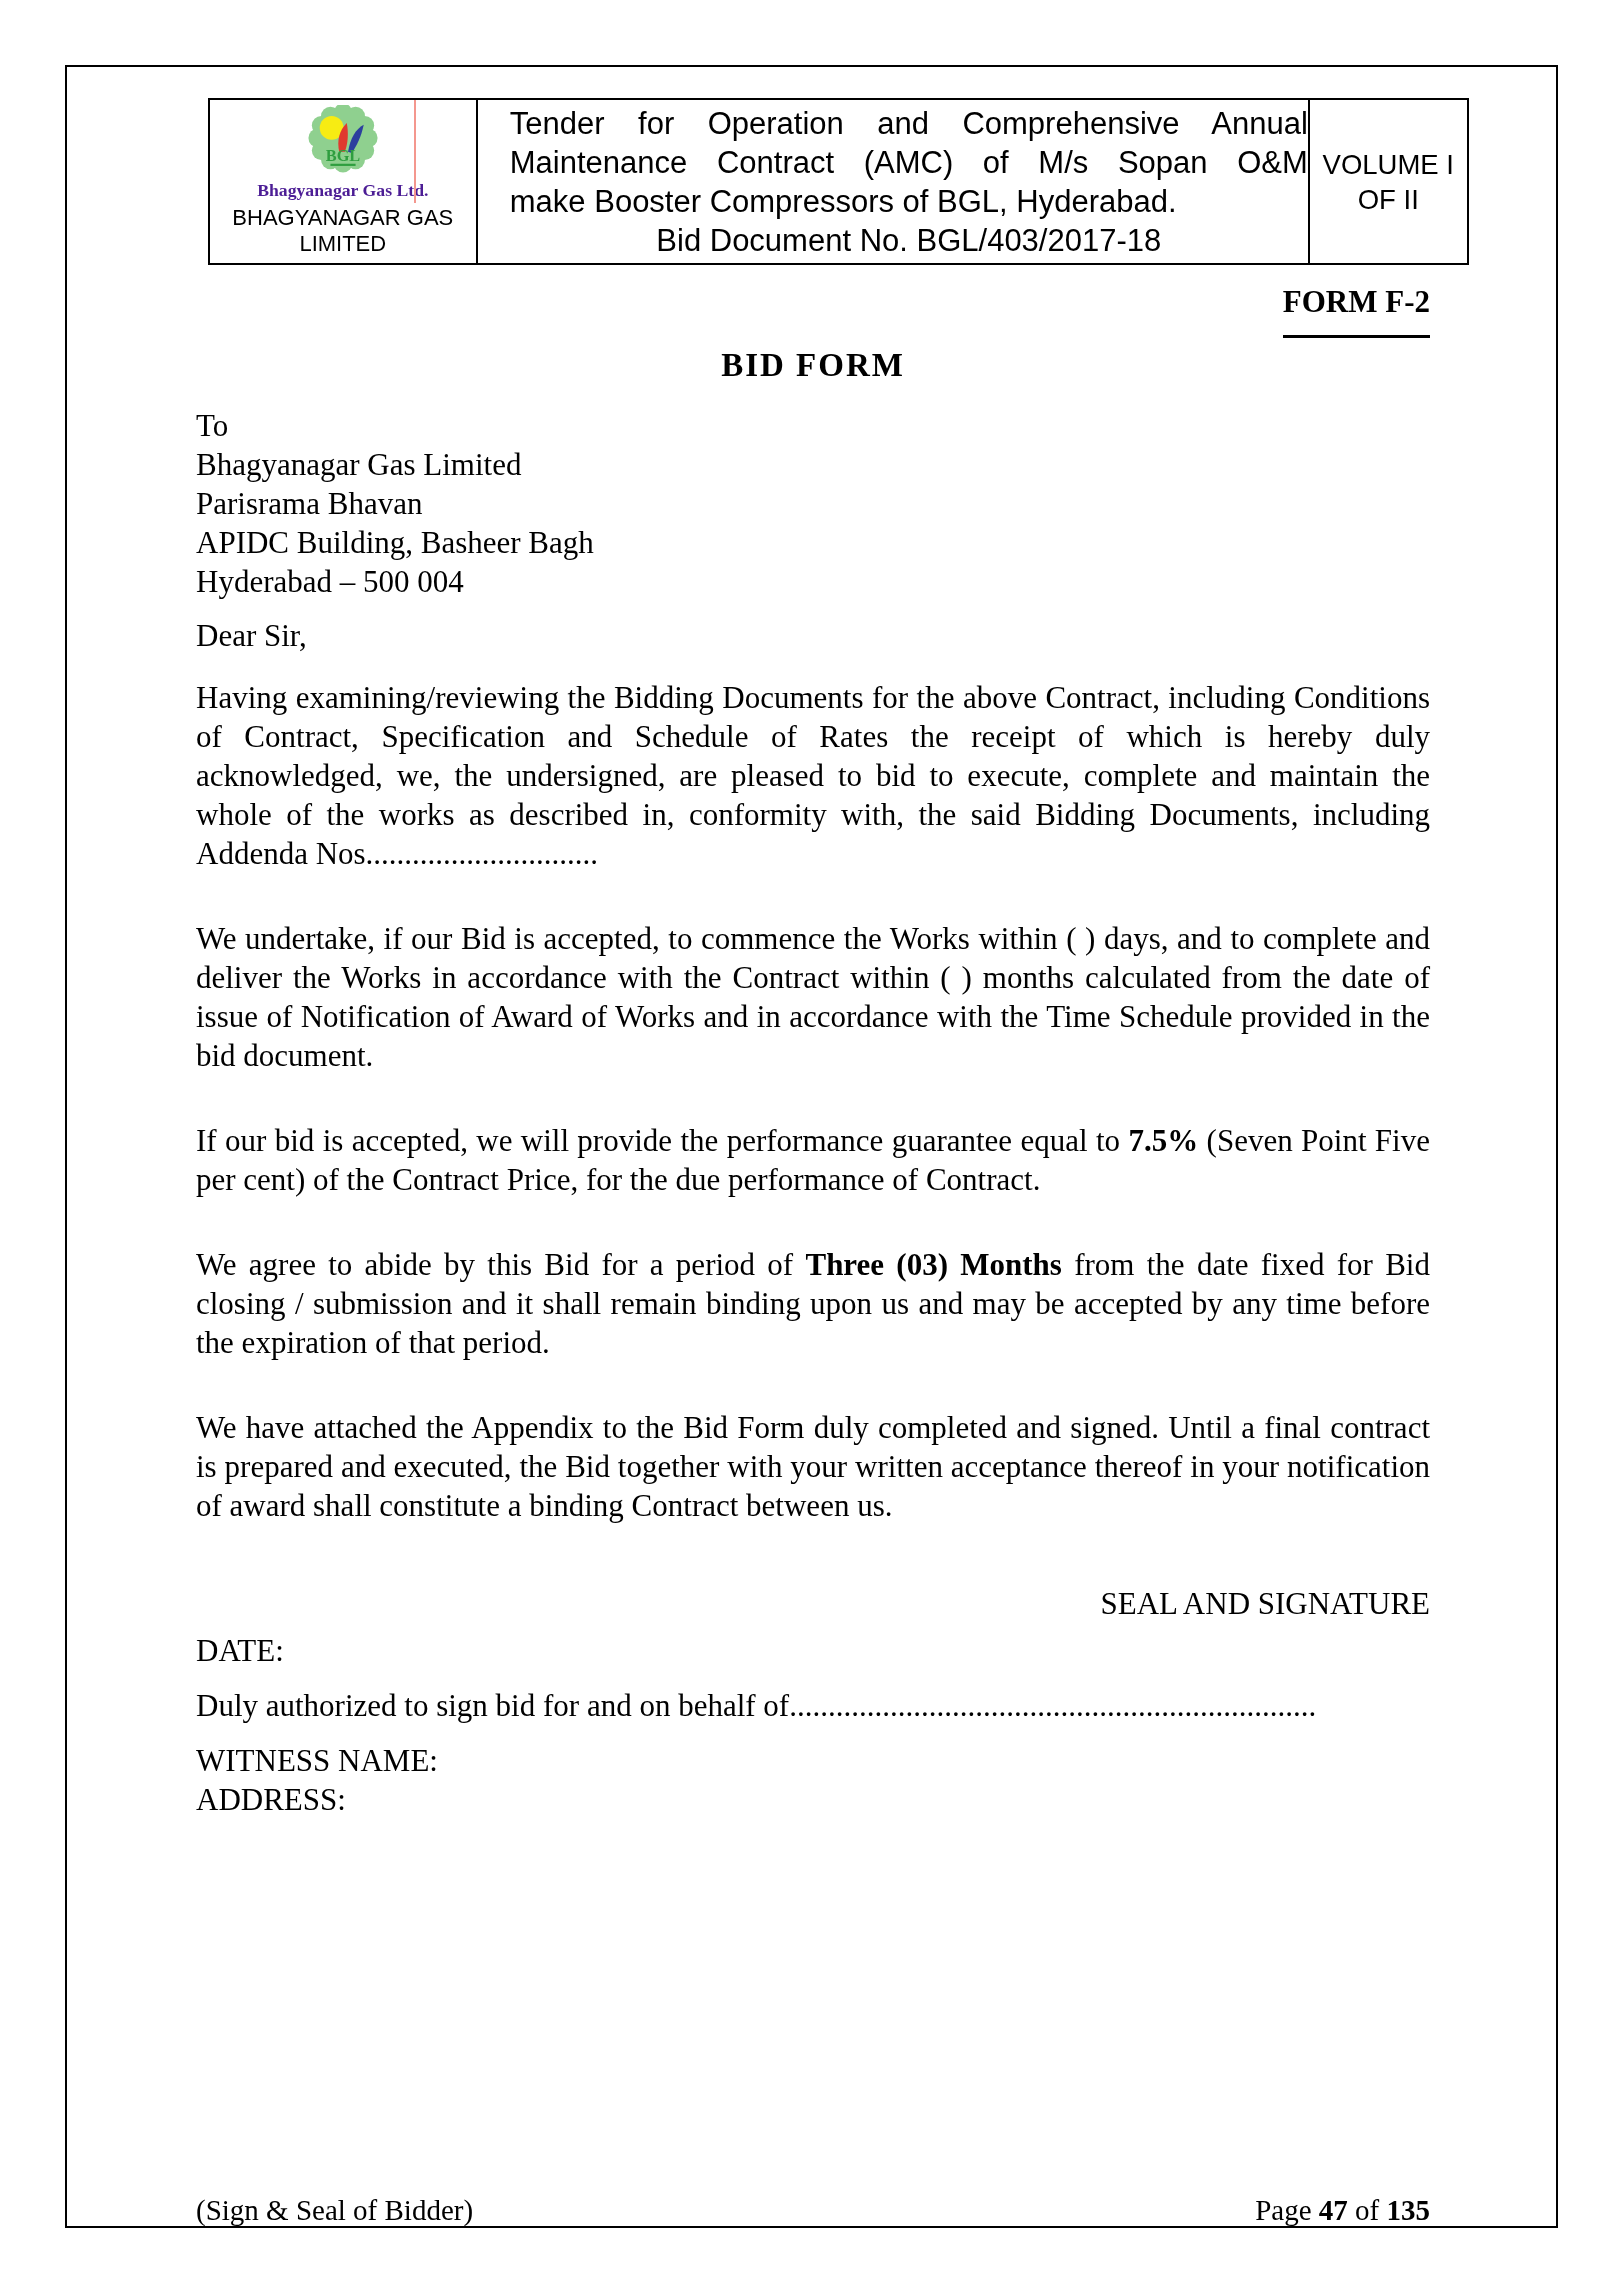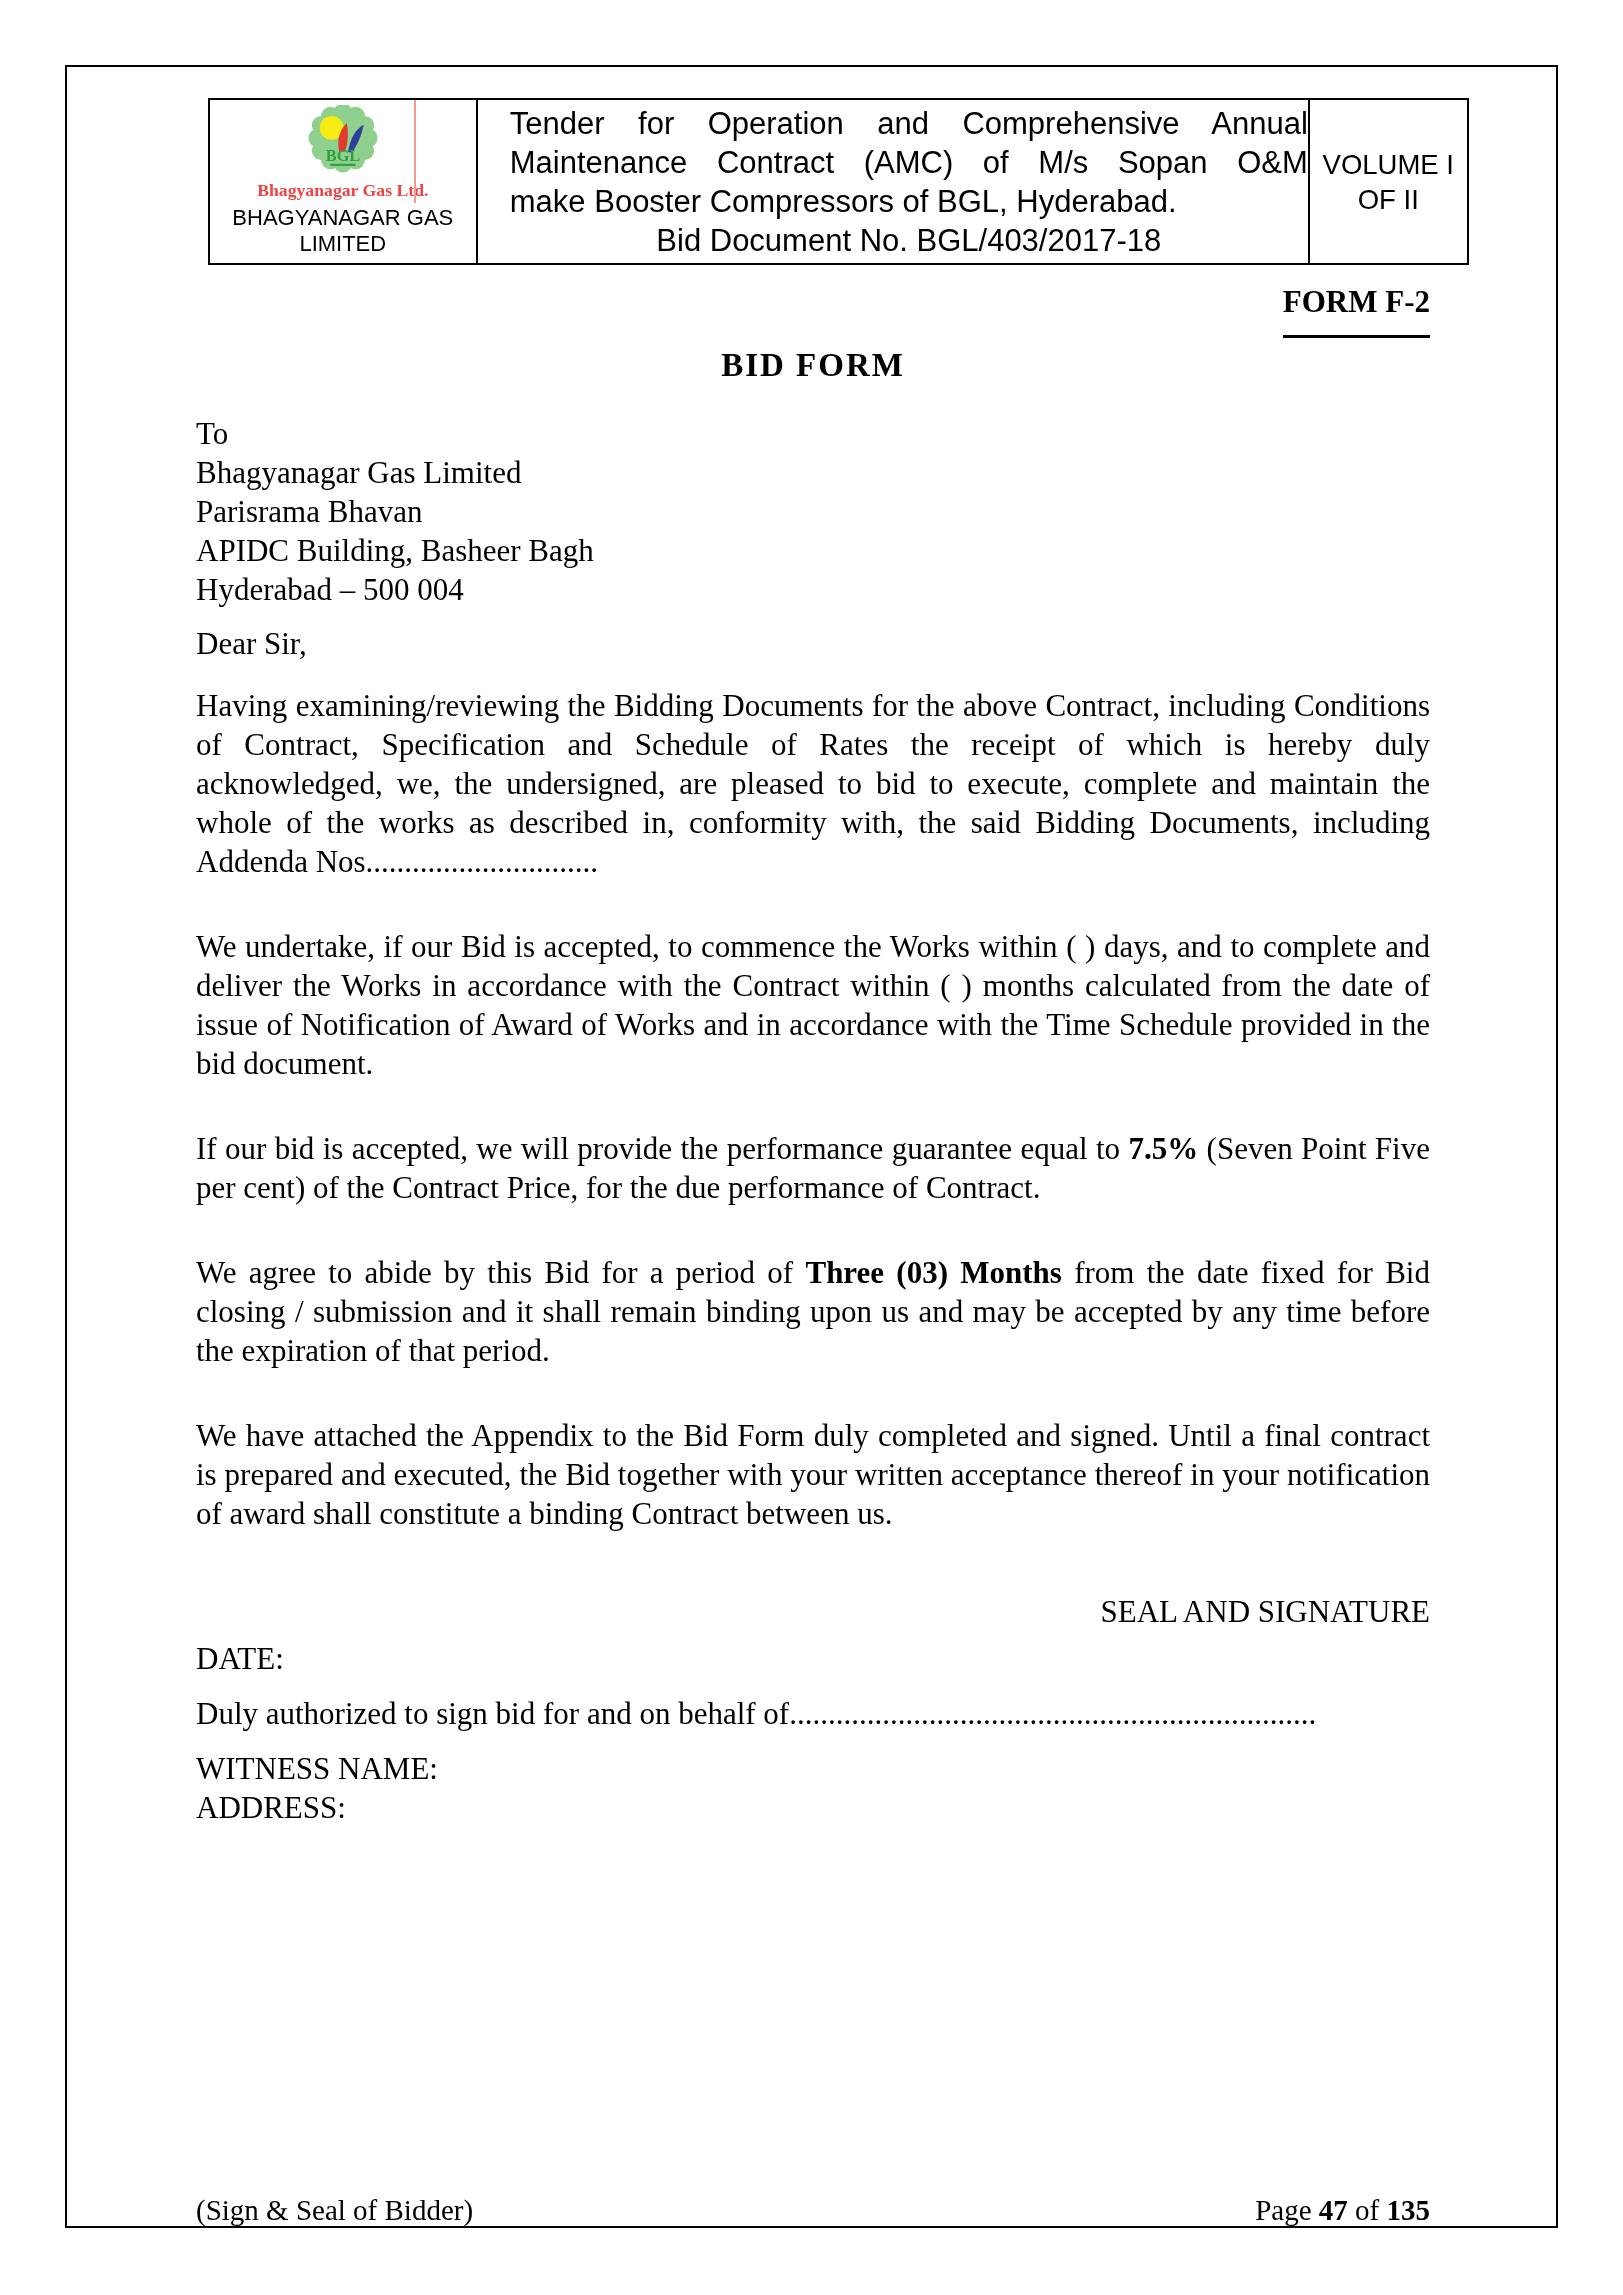--- a/index.html
+++ b/index.html
@@ -29,39 +29,39 @@
   td.cell-logo  { width: 266px; position: relative; text-align: center; }
   td.cell-title { width: 830px; padding: 3.3px 9.2px; }
   td.cell-volume{ width: 157px; text-align: center; font-size: 27.5px; line-height: 35px; }
 
   .red-line { position: absolute; left: 204px; top: 0; width: 2px; height: 103px; background: #f4978e; }
 
   .logo-wrap { padding-top: 5.2px; }
   svg.logo { display: block; margin: 0 auto; width: 88px; height: 76px; }
   .logo-caption {
     font-family: "Liberation Serif", serif; font-weight: bold;
-    color: #ef4444; font-size: 17.7px; line-height: 19.6px;
+    color: #4c1d95; font-size: 17.7px; line-height: 19.6px;
   }
   .company { font-size: 22px; line-height: 26px; padding: 3.9px 3.9px 6.5px; }
 
   .title-line { font-size: 31px; line-height: 39px; white-space: normal; padding-left: 32px; }
   .tl-just { text-align: justify; text-align-last: justify; }
   .tl-left { text-align: left; }
   .tl-center { text-align: center; }
 
   
   .form-label { margin-top: 17px; text-align: right; font-weight: bold; }
   .form-label span { border-bottom: 3.3px solid #000; padding-bottom: 16px; }
 
   .bid-form {
     margin: 25px 0 0; text-align: center;
     font-size: 33px; line-height: 38px; font-weight: bold; letter-spacing: 2px;
   }
 
-  .address { margin-top: 30px; }
+  .address { margin-top: 22px; }
   .salutation { margin: 14.4px 0 0; }
 
   p.body { margin: 46px 0 0; text-align: justify; }
   p.body.first { margin-top: 23px; }
 
   .seal { margin-top: 59px; text-align: right; }
   .date-label { margin-top: 8px; }
   .authorized { margin-top: 16.4px; }
   .witness { margin-top: 16.4px; }
 

